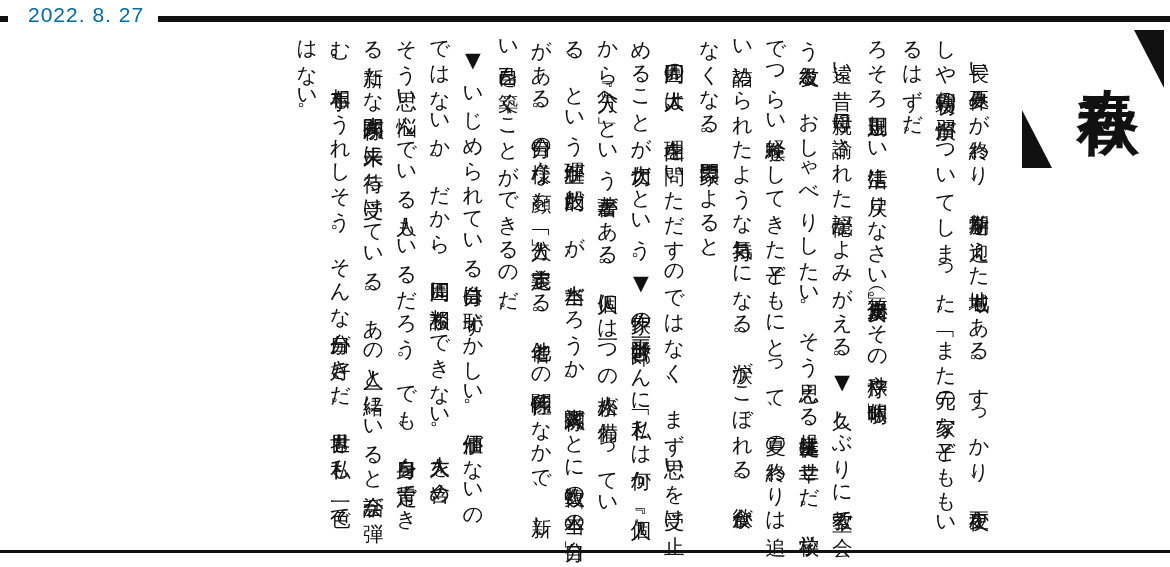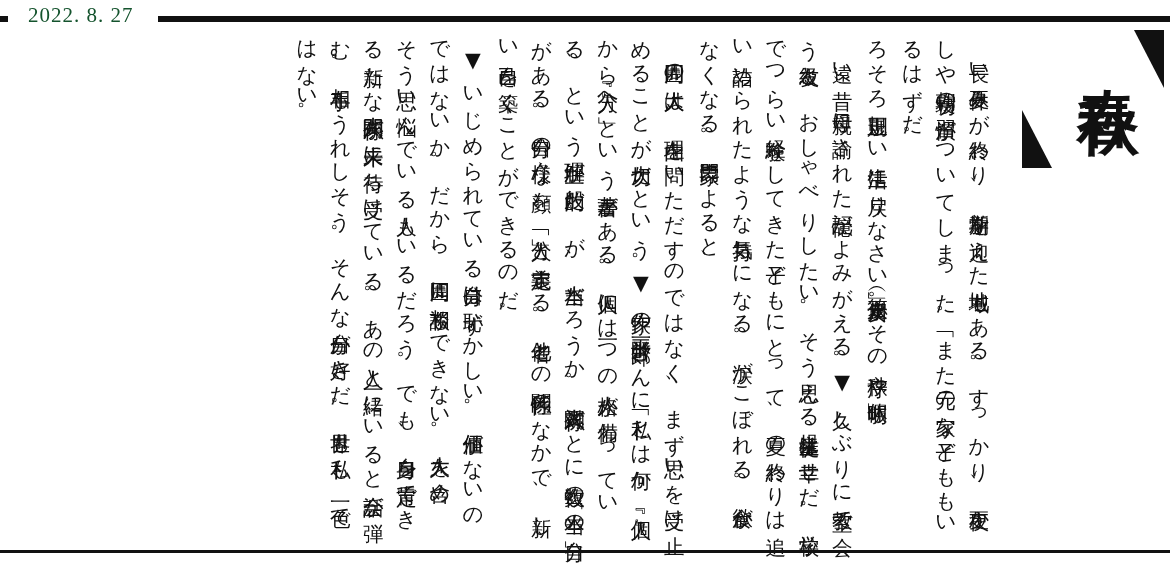--- a/index.html
+++ b/index.html
@@ -35,22 +35,22 @@
     width: 150px;
     height: 22px;
     background: #ffffff;
   }
   .date-label {
     position: absolute;
     left: 28px;
     top: 3px;
     font-size: 21px;
     letter-spacing: 1px;
-    color: #14532d;
-    font-family: Liberation Serif, serif;
+    color: #0369a1;
+    font-family: Liberation Sans, sans-serif;
     white-space: nowrap;
   }
   .bottom-rule {
     position: absolute;
     left: 0;
     bottom: 14px;
     width: 1170px;
     height: 3px;
     background: #111111;
   }

